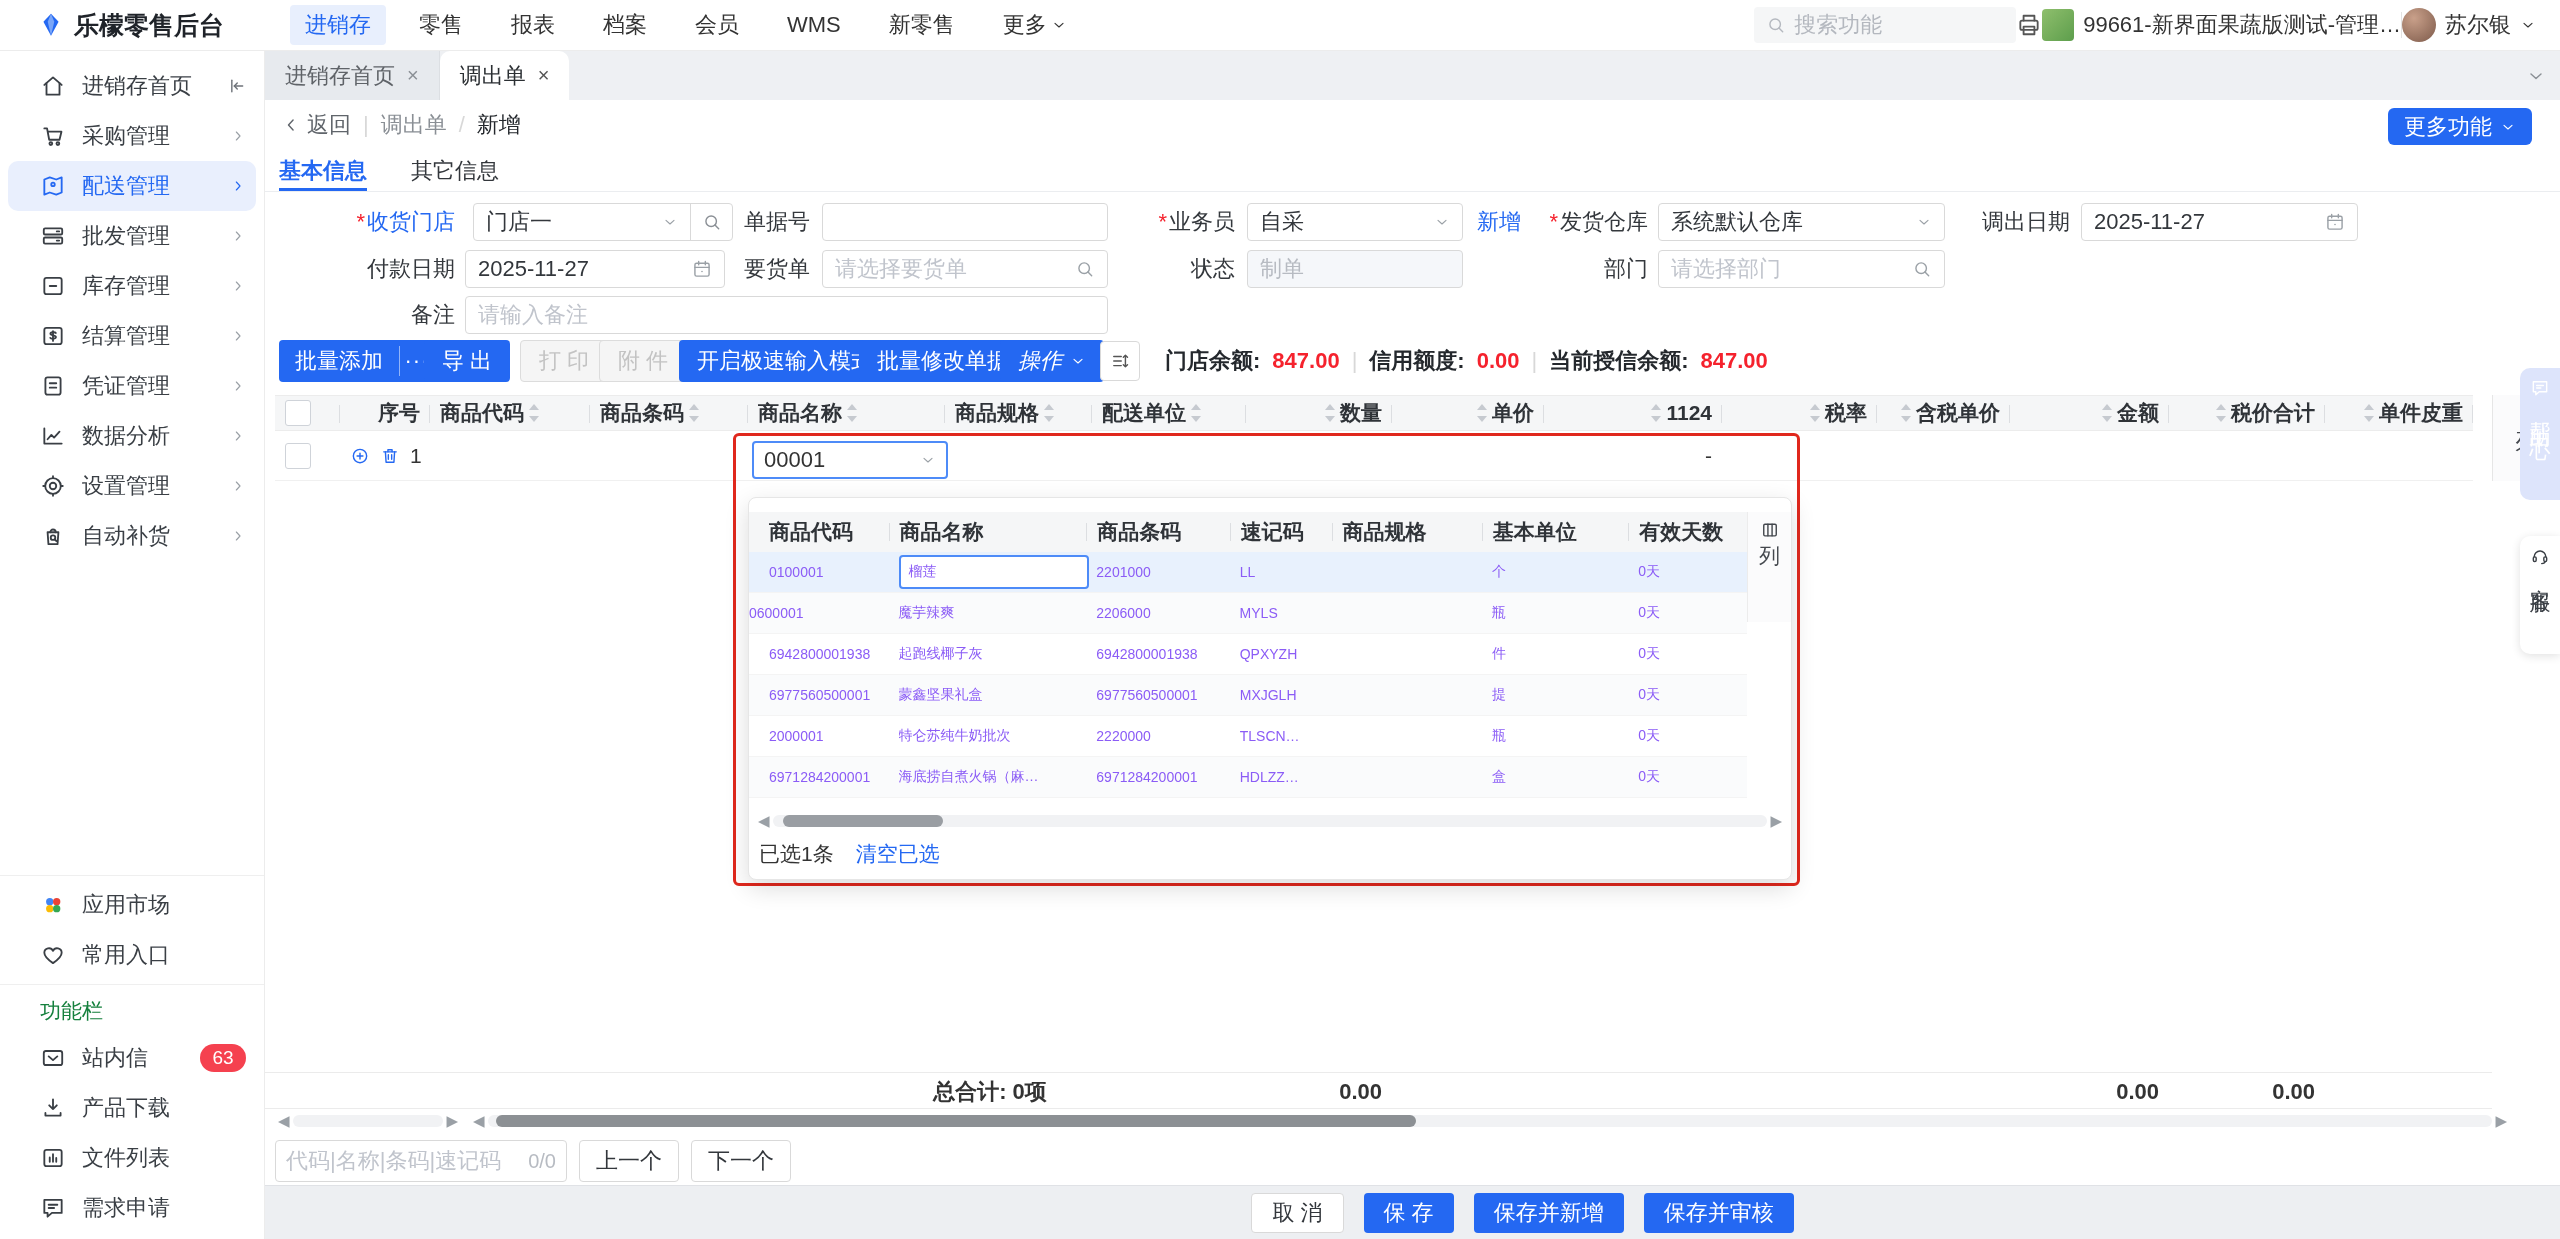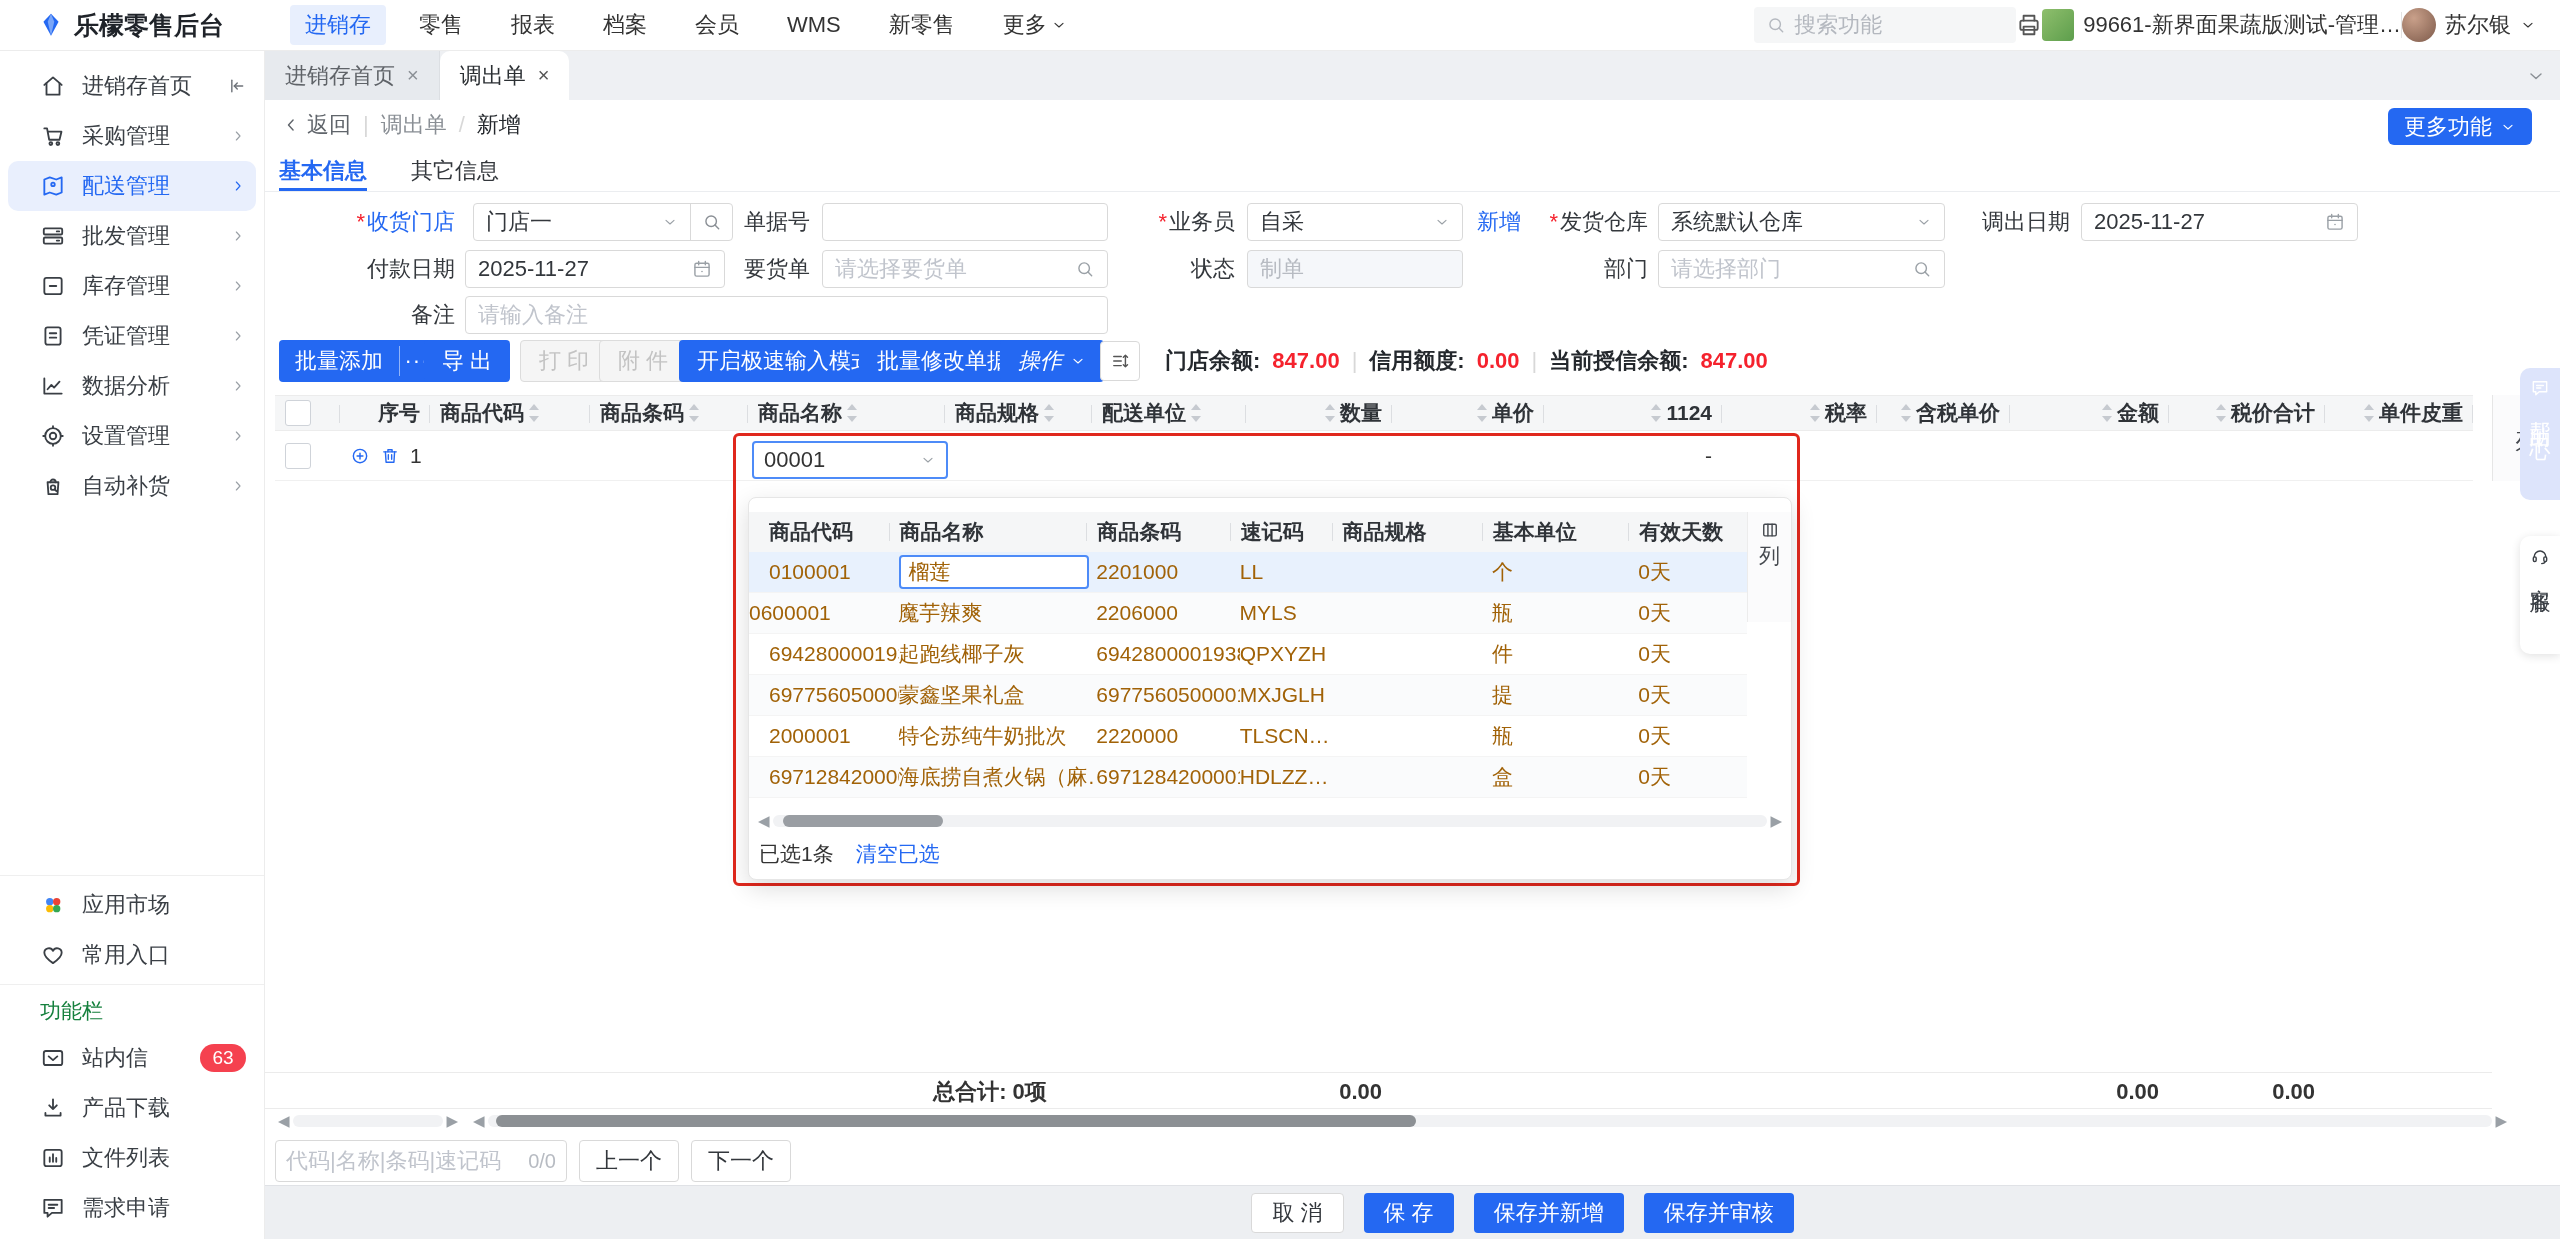--- a/index.html
+++ b/index.html
@@ -124,21 +124,21 @@
 
   
   .red-rect { position:absolute; left:468px; top:333px; width:1067px; height:453px; border:3px solid #e0281d; border-radius:6px; z-index:33; pointer-events:none; }
   .row-select { position:absolute; left:487px; top:341px; width:196px; height:38px; border:2px solid #4d8bf8; border-radius:4px; background:#fff; display:flex; align-items:center; padding:0 10px; z-index:34; }
   .row-select .caret { margin-left:auto; color:#9aa0a6; }
   .pcard { position:absolute; left:483px; top:397px; width:1044px; height:383px; background:#fff; border:1px solid #e6e6e6; border-radius:8px; box-shadow:0 8px 24px rgba(0,0,0,.14); z-index:34; overflow:hidden; }
   .phead { position:absolute; left:0; top:14px; right:44px; height:40px; background:#f5f6f7; display:flex; overflow:hidden; }
   .ph { position:relative; display:flex; align-items:center; font-weight:bold; color:#2f3338; font-size:21px; padding-left:1px; white-space:nowrap; }
   .ph::before { content:""; position:absolute; left:-10px; top:11px; height:18px; width:1px; background:#dcdee1; }
   .prows { position:absolute; left:0; top:54px; right:44px; }
-  .prow { height:41px; display:flex; align-items:center; font-size:21px; color:#a16207; border-bottom:1px solid #f4f4f4; cursor:pointer; white-space:nowrap; }
+  .prow { height:41px; display:flex; align-items:center; font-size:14px; color:#8b5cf6; border-bottom:1px solid #f4f4f4; cursor:pointer; white-space:nowrap; }
   .prow:nth-child(even) { background:#fafbfc; }
   .prow.sel { background:#e8f1fd; }
   .pc { overflow:hidden; }
   .name-edit { border:2px solid #4d8bf8; border-radius:4px; height:34px; display:flex; align-items:center; padding:0 8px; background:#fff; width:190px; }
   .prail { position:absolute; top:14px; right:0; width:44px; height:110px; background:#fbfbfc; border-left:1px solid #ececec; display:flex; flex-direction:column; align-items:center; padding-top:8px; gap:2px; color:#44484e; font-size:21px; cursor:pointer; }
   .pscroll { position:absolute; left:6px; right:6px; top:316px; height:14px; display:flex; align-items:center; }
   .pfoot { position:absolute; left:10px; bottom:8px; height:34px; display:flex; align-items:center; gap:22px; font-size:21px; }
 
   
   .col-rail { position:absolute; right:0; top:295px; width:68px; height:86px; border-left:1px solid #e6e6e6; background:#fbfbfc; display:flex; flex-direction:column; align-items:center; padding-top:10px; gap:2px; color:#44484e; cursor:pointer; z-index:20; }
@@ -247,20 +247,31 @@
         <svg class="ic ic-xs chev" viewBox="0 0 24 24">
             <path d="M9.5 6l5.5 6-5.5 6"></path>
           </svg>
       </div>
       <div class="side-item">
         <svg class="ic" viewBox="0 0 24 24">
             <rect x="4" y="4.5" width="16" height="15" rx="2"></rect>
             <path d="M9 12h6"></path>
           </svg>
         <span class="lbl-txt">库存管理</span>
+        <svg class="ic ic-xs chev" viewBox="0 0 24 24">
+            <path d="M9.5 6l5.5 6-5.5 6"></path>
+          </svg>
+      </div>
+      <div class="side-item">
+        <svg class="ic" viewBox="0 0 24 24">
+            <rect x="4" y="4.5" width="16" height="15" rx="2"></rect>
+            <path d="M12 7.5v9"></path>
+            <path d="M14.6 9.3c-.6-1-5-1.2-5 .7s5.1 1 5.1 3-4.7 1.8-5.2.7"></path>
+          </svg>
+        <span class="lbl-txt">结算管理</span>
         <svg class="ic ic-xs chev" viewBox="0 0 24 24">
             <path d="M9.5 6l5.5 6-5.5 6"></path>
           </svg>
       </div>
       <div class="side-item">
         <svg class="ic" viewBox="0 0 24 24">
             <rect x="5" y="4" width="14" height="16" rx="2"></rect>
             <path d="M9 9.5h6M9 13.5h6"></path>
           </svg>
         <span class="lbl-txt">凭证管理</span>

